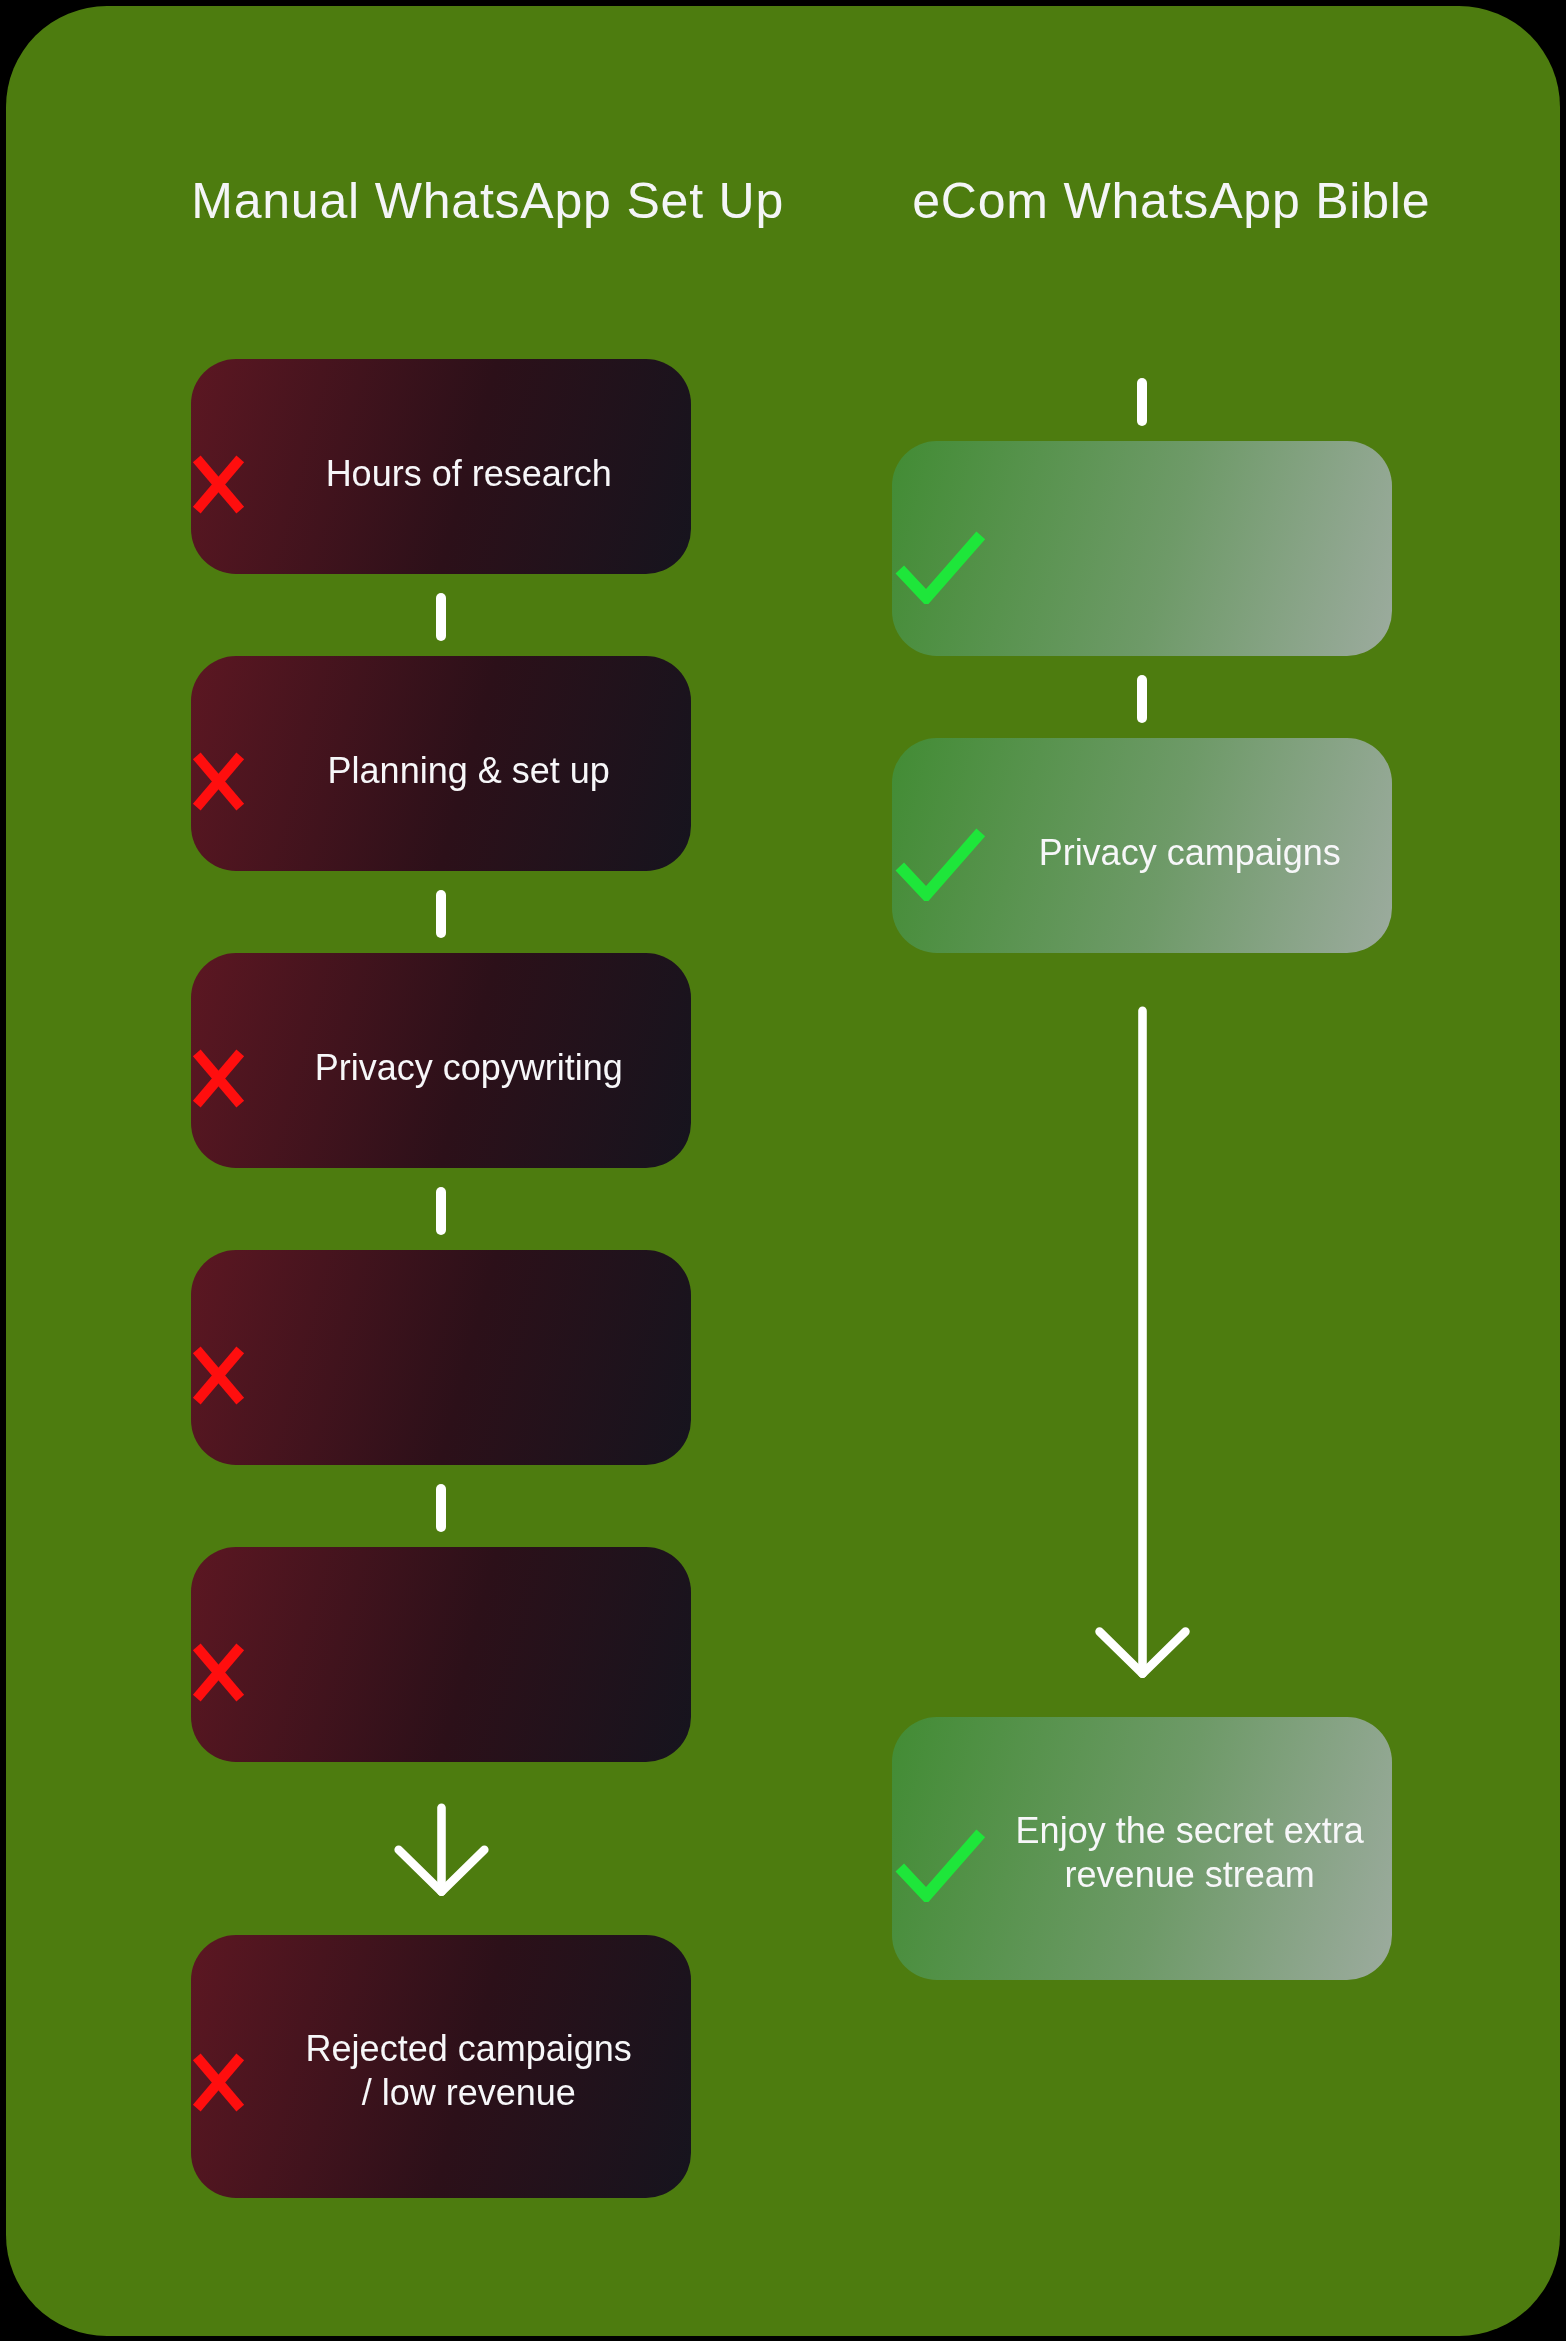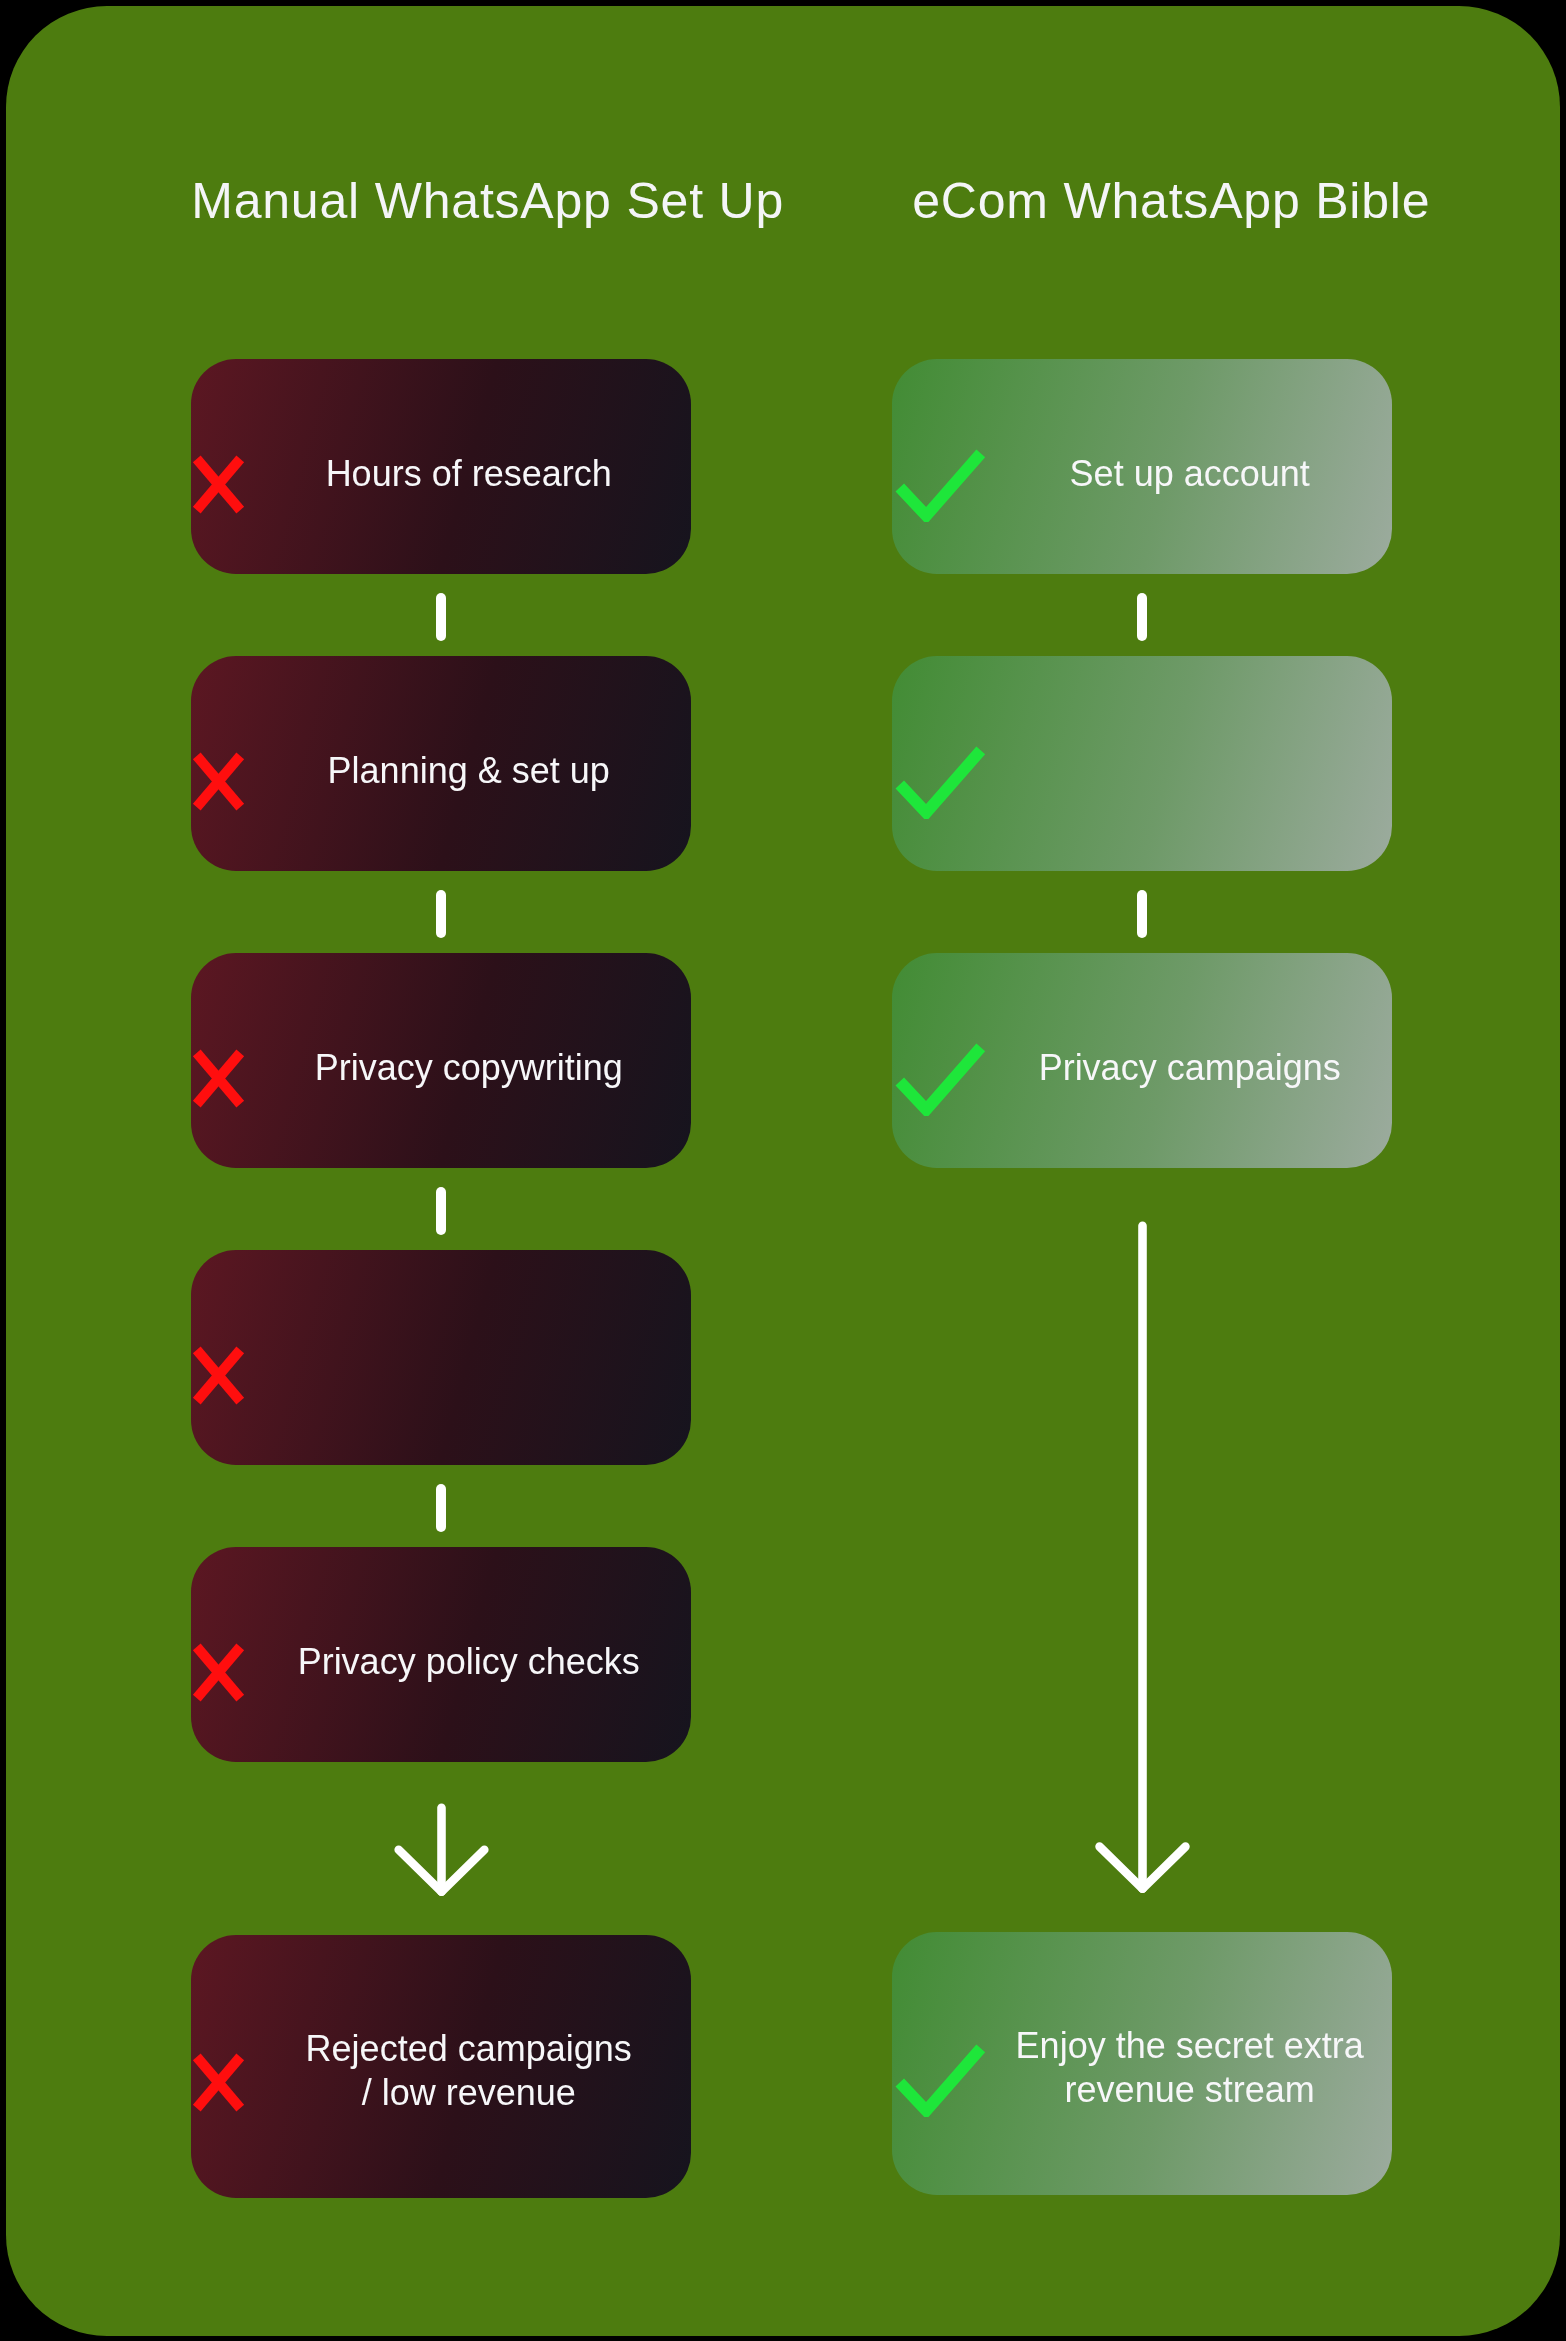--- a/index.html
+++ b/index.html
@@ -132,21 +132,20 @@
       </svg>
     </div>
 
     <div class="connector"></div>
 
     <div class="box red">
       <svg class="icon" width="55" height="59" viewBox="0 0 70 76">
         <line x1="7" y1="5" x2="63" y2="71" stroke="#ff0e0e" stroke-width="13"></line>
         <line x1="63" y1="5" x2="7" y2="71" stroke="#ff0e0e" stroke-width="13"></line>
       </svg>
-      <div class="label">Privacy policy checks</div>
     </div>
 
     <svg class="arrow-short" width="125" height="95" viewBox="0 0 160 122">
       <line x1="80" y1="6" x2="80" y2="110" stroke="#fff" stroke-width="11" stroke-linecap="round"></line>
       <line x1="25" y1="60" x2="80" y2="114" stroke="#fff" stroke-width="11" stroke-linecap="round"></line>
       <line x1="135" y1="60" x2="80" y2="114" stroke="#fff" stroke-width="11" stroke-linecap="round"></line>
     </svg>
 
     <div class="box red final">
       <svg class="icon" width="55" height="59" viewBox="0 0 70 76">
@@ -154,26 +153,20 @@
         <line x1="63" y1="5" x2="7" y2="71" stroke="#ff0e0e" stroke-width="13"></line>
       </svg>
       <div class="label">Rejected campaigns
 / low revenue</div>
     </div>
 
   </div>
 
   <div class="column right">
 
-    <div class="box green">
-      <svg class="icon" width="95" height="75" viewBox="0 0 122 96">
-        <polyline points="10,52 44,88 114,8" fill="none" stroke="#1ee63a" stroke-width="15"></polyline>
-      </svg>
-      <div class="label">Set up account</div>
-    </div>
 
     <div class="connector"></div>
 
     <div class="box green">
       <svg class="icon" width="95" height="75" viewBox="0 0 122 96">
         <polyline points="10,52 44,88 114,8" fill="none" stroke="#1ee63a" stroke-width="15"></polyline>
       </svg>
     </div>
 
     <div class="connector"></div>

